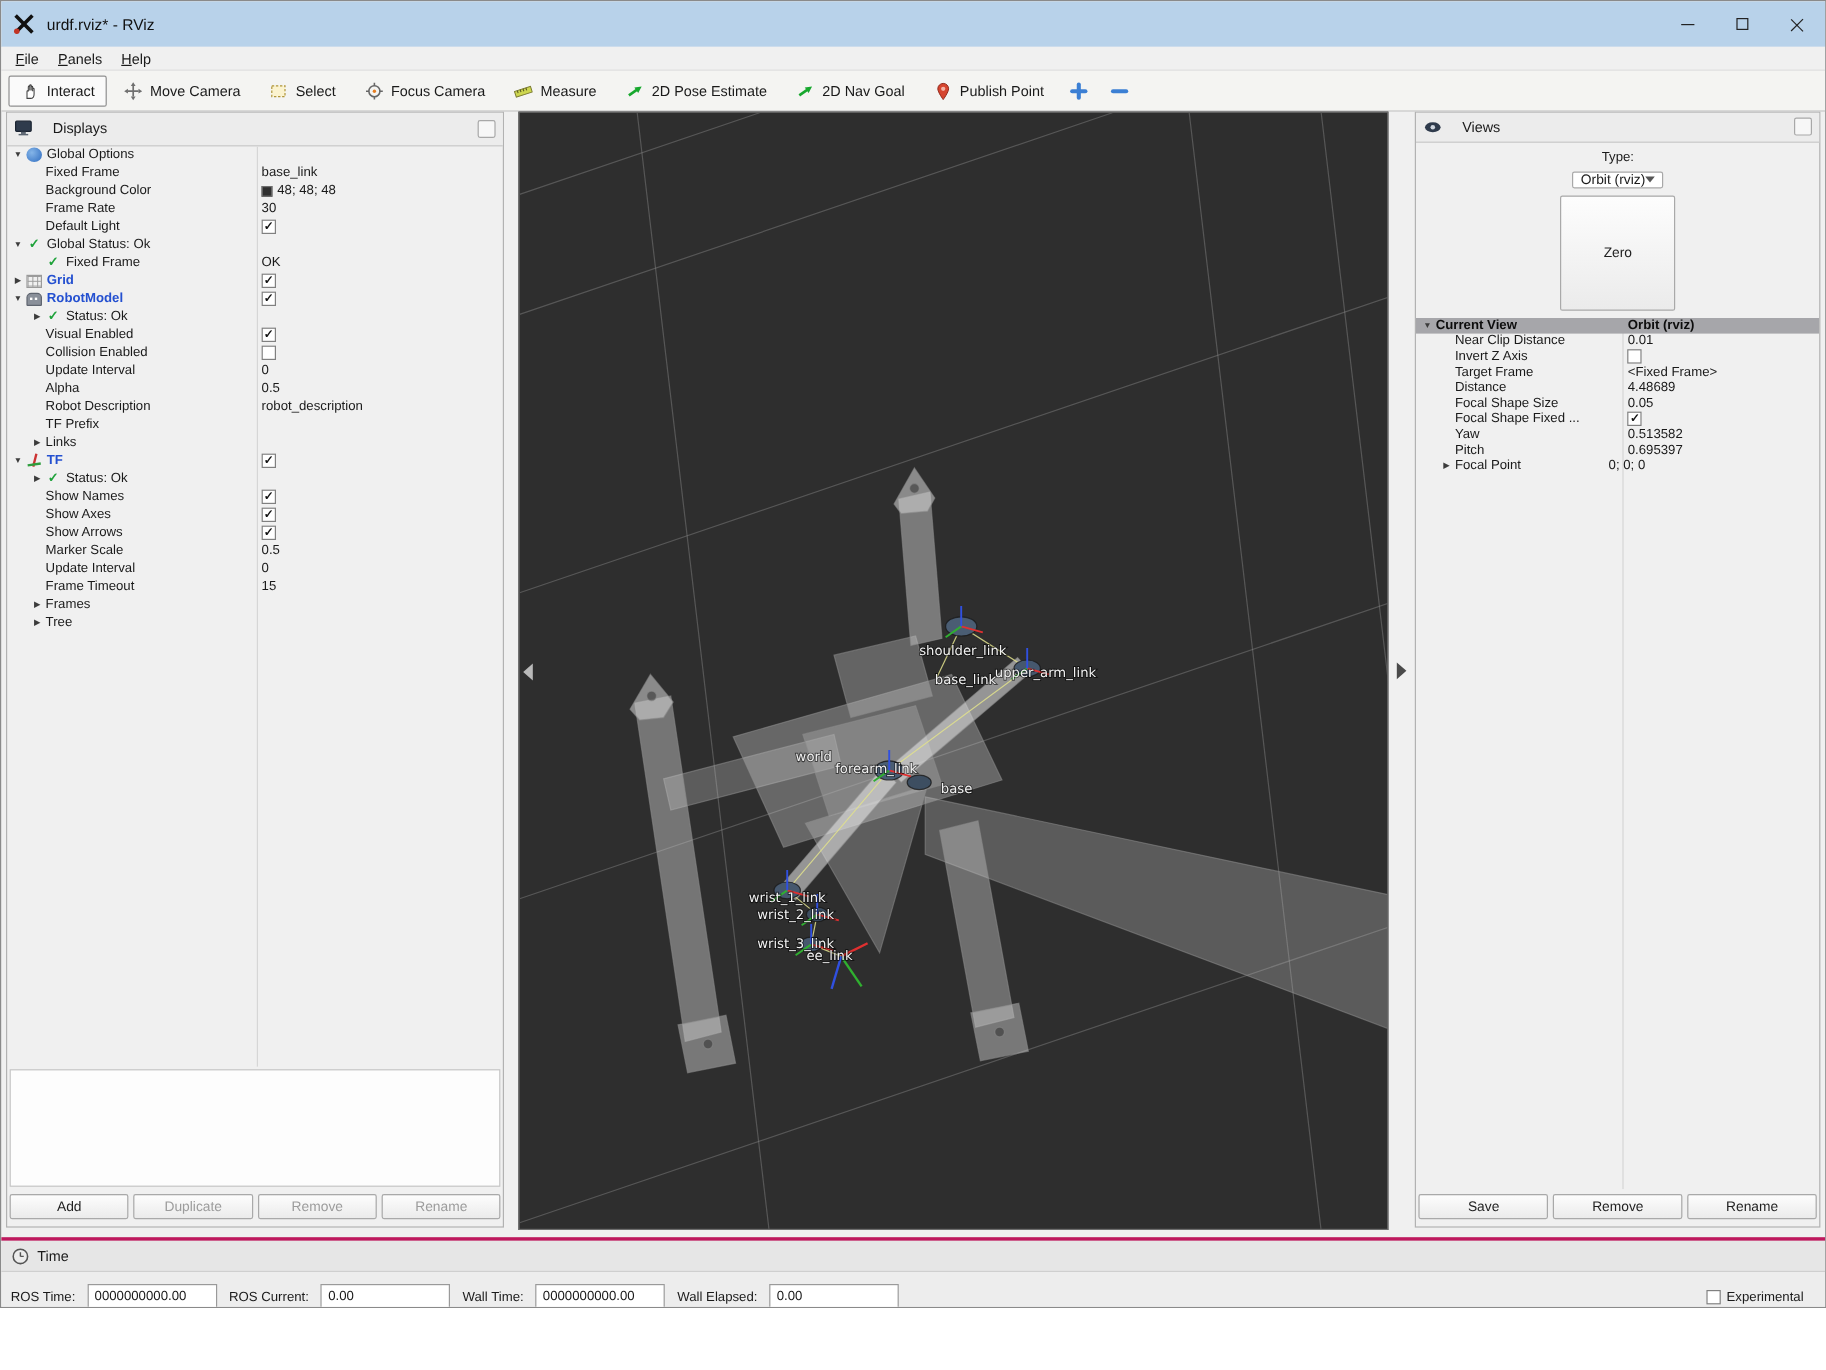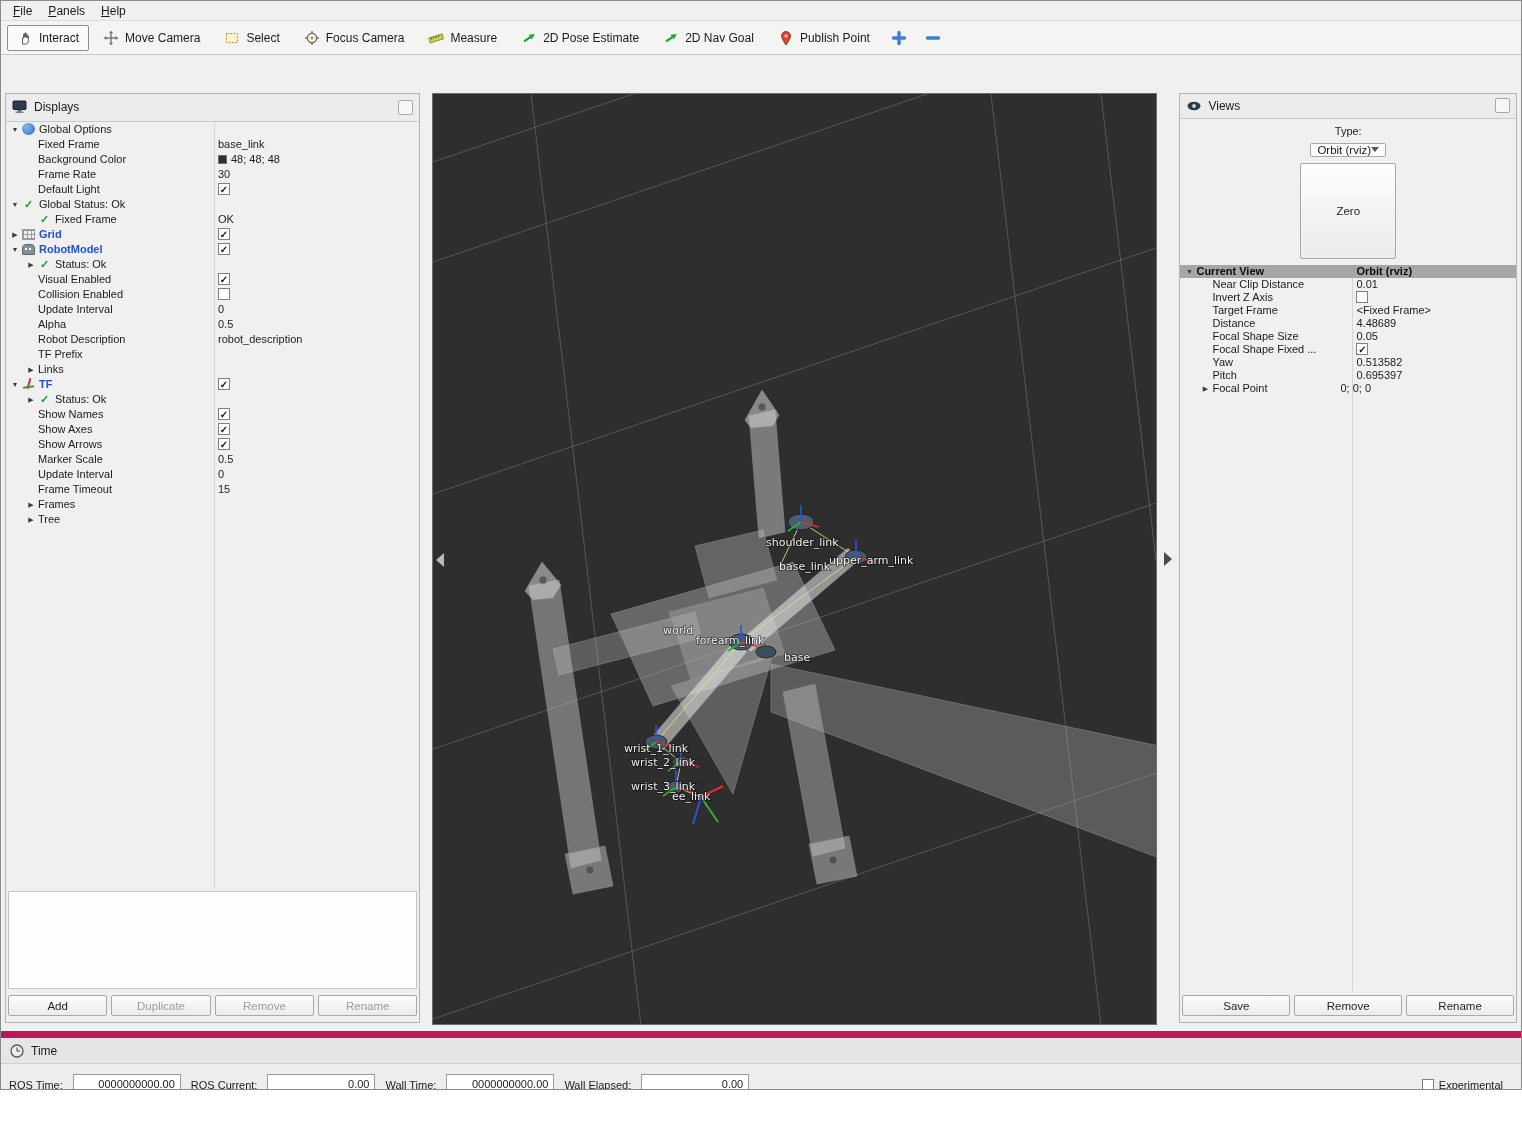--- a/index.html
+++ b/index.html
@@ -27,21 +27,21 @@
   .toolbar { height:34px; background:#f4f4f2; border-bottom:1px solid #c6c6c6; display:flex; align-items:center; padding:0 6px; gap:4px; }
   .tool { display:flex; align-items:center; gap:6px; padding:3px 9px; font-size:12px; border:1px solid transparent; border-radius:2px; height:26px; }
   .tool.active { background:#fafafa; border:1px solid #8f8f8f; }
   .tool svg { display:block; }
   .tool-pm { padding:3px 6px; }
   
   .main { position:absolute; top:92px; left:0; right:0; height:938px; display:flex; }
   .panel { background:#f0f0f0; border:1px solid #b2b2b2; display:flex; flex-direction:column; }
   .displays-panel { width:416px; margin-left:4px; height:930px; }
   .views-panel { width:338px; margin-right:4px; height:930px; }
-  .panel-header { height:28px; background:#ececec; border-bottom:1px solid #c9c9c9; display:flex; align-items:center; padding:0 6px; gap:6px; font-size:12px; }
+  .panel-header { height:28px; background:#ececec; border-bottom:1px solid #c9c9c9; display:flex; align-items:center; padding:0 6px; gap:16px; font-size:12px; }
   .float-btn { margin-left:auto; width:15px; height:15px; border:1px solid #a8a8a8; background:#f7f7f7; border-radius:2px; }
   
   .tree-wrap { position:relative; overflow:hidden; }
   .vline { position:absolute; top:0; bottom:0; width:1px; background:#d6d6d6; }
   .trow { position:relative; width:100%; }
   #displays-tree .trow { height:15px; line-height:15px; }
   #views-tree .trow { height:13px; line-height:13px; }
   .tleft { display:flex; align-items:center; height:100%; }
   .arrow { width:14px; display:inline-block; text-align:center; font-size:7px; color:#3c3c3c; flex:0 0 14px; }
   .ticon { width:13px; height:12px; flex:0 0 13px; margin-right:4px; position:relative; display:inline-block; }
@@ -73,32 +73,52 @@
   .combo-arrow { margin-left:auto; width:0; height:0; border-left:4px solid transparent; border-right:4px solid transparent; border-top:5px solid #555; }
   .zero-btn { width:96px; flex:0 0 96px; height:22px; }
   
   .split-left { width:12px; }
   .split-right { width:22px; position:relative; }
   .viewport { position:relative; width:726px; height:932px; background:#2e2e2e; border:1px solid #6d6d6d; overflow:hidden; }
   .handle-left { position:absolute; left:3px; top:459px; width:0; height:0; border-top:7px solid transparent; border-bottom:7px solid transparent; border-right:8px solid #b9b9b9; }
   .handle-right { position:absolute; left:7px; top:459px; width:0; height:0; border-top:7px solid transparent; border-bottom:7px solid transparent; border-left:8px solid #4a4a4a; }
   .tf-label { fill:#f2f2f2; font-size:11px; font-family:"DejaVu Sans",sans-serif; paint-order:stroke; stroke:rgba(0,0,0,0.55); stroke-width:1.6px; }
   
-  .time-panel { position:absolute; left:0; right:0; top:1030px; height:90px; background:#ededed; border-top:7px solid #be185d;text-align:right; }
+  .time-panel { position:absolute; left:0; right:0; top:1030px; height:90px; background:#ededed; border-top:3px solid #be185d; }
   .time-header { height:26px; display:flex; align-items:center; gap:6px; padding:0 8px; background:#e6e6e6; border-bottom:1px solid #cfcfcf; font-size:12px; }
   .time-fields { display:flex; align-items:center; gap:10px; padding:10px 8px 0 8px; }
   .tf-lab { font-size:11px; white-space:nowrap; }
   .tf-box { width:108px; height:22px; background:#ffffff; border:1px solid #9a9a9a; font-size:11px; padding:3px 5px; display:inline-block; overflow:hidden; white-space:nowrap; }
   .exp-wrap { margin-left:auto; display:flex; align-items:center; gap:5px; padding-right:10px; }
 </style>
 </head>
 <body>
 
 <div class="window">
 
+  <div class="titlebar">
+    <span class="app-icon">
+      <svg width="22" height="22" viewBox="0 0 22 22">
+        <path d="M4 4 L18 18 M18 4 L4 18" stroke="#111" stroke-width="3" fill="none"></path>
+        <circle cx="5" cy="17" r="2.3" fill="#c23425"></circle>
+      </svg>
+    </span>
+    <span class="title-text">urdf.rviz* - RViz</span>
+    <div class="win-controls">
+      <span class="wbtn">
+          <span class="glyph-min"></span>
+        </span>
+      <span class="wbtn">
+          <span class="glyph-max"></span>
+        </span>
+      <span class="wbtn">
+          <span class="glyph-close"></span>
+        </span>
+    </div>
+  </div>
 
   <div class="menubar" id="menubar">
       <span class="menu-item"><u>F</u>ile</span>
       <span class="menu-item"><u>P</u>anels</span>
       <span class="menu-item"><u>H</u>elp</span>
     </div>
 
   <div class="toolbar">
     <div class="tool active">
       <svg width="16" height="16" viewBox="0 0 16 16">

